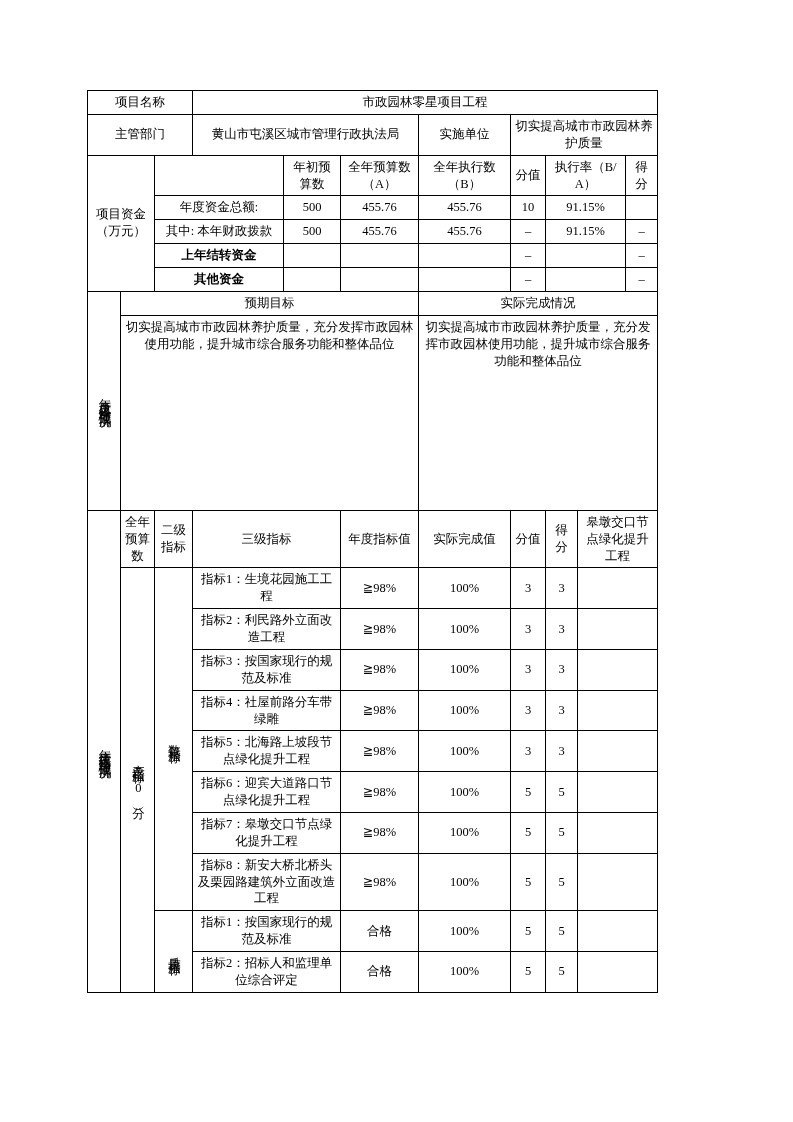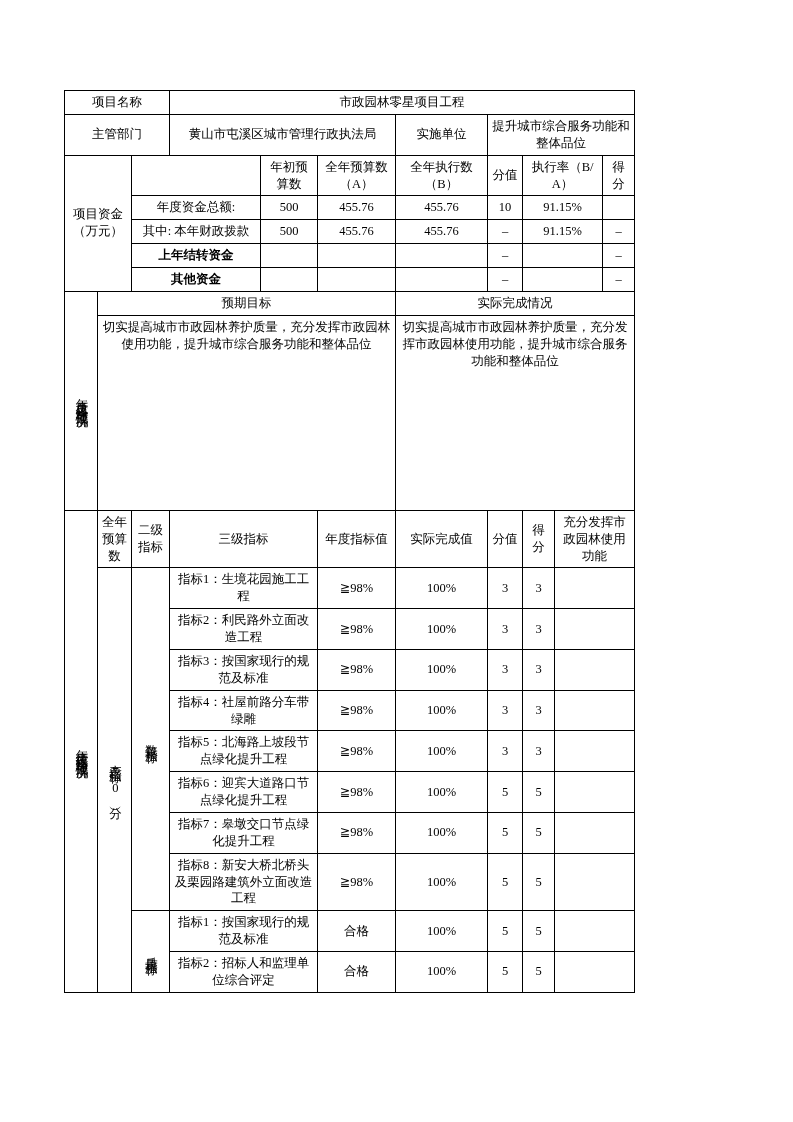--- a/index.html
+++ b/index.html
@@ -8,21 +8,21 @@
     width: 793px;
     height: 1122px;
     background: #ffffff;
     font-family: "Liberation Serif", "DejaVu Serif", serif;
     color: #000;
   }
   .page {
     position: relative;
     width: 664px;
     height: 1122px;
-    padding: 90px 112px 0 64px;
+    padding: 90px 112px 0 87px;
   }
   table.main {
     width: 570px;
     border-collapse: collapse;
     table-layout: fixed;
   }
   table.main td {
     border: 1px solid #000;
     font-size: 12.5px;
     line-height: 1.35;
@@ -68,21 +68,21 @@
     <tbody>
         <tr>
       <td colspan="3">项目名称</td>
       <td colspan="8">市政园林零星项目工程</td>
     </tr>
 
     <tr>
       <td colspan="3">主管部门</td>
       <td colspan="3">黄山市屯溪区城市管理行政执法局</td>
       <td class="sm">实施单位</td>
-      <td colspan="4" class="sm">提升城市综合服务功能和整体品位</td>
+      <td colspan="4" class="sm">切实提高城市市政园林养护质量</td>
     </tr>
 
     <tr>
       <td rowspan="5" colspan="2">
         <span>项目资金（万元）</span>
       </td>
       <td colspan="2"></td>
       <td class="sm">年初预算数</td>
       <td class="sm">全年预算数（A）</td>
       <td class="sm">全年执行数（B）</td>
@@ -148,21 +148,21 @@
       <td rowspan="11" class="vcell">
         <span class="vert">年度绩效指标完成情况</span>
       </td>
       <td class="sm">全年预算数</td>
       <td class="sm">二级指标</td>
       <td colspan="2">三级指标</td>
       <td class="sm">年度指标值</td>
       <td class="sm">实际完成值</td>
       <td class="sm">分值</td>
       <td class="sm">得分</td>
-      <td colspan="2" class="sm">充分发挥市政园林使用功能</td>
+      <td colspan="2" class="sm">皋墩交口节点绿化提升工程</td>
     </tr>
 
     <tr>
       <td rowspan="10" class="vcell">
         <span class="vert">产出指标（50分）</span>
       </td>
       <td rowspan="8" class="vcell">
         <span class="vert">数量指标</span>
       </td>
       <td colspan="2" class="lft sm">指标1：生境花园施工工程</td>

